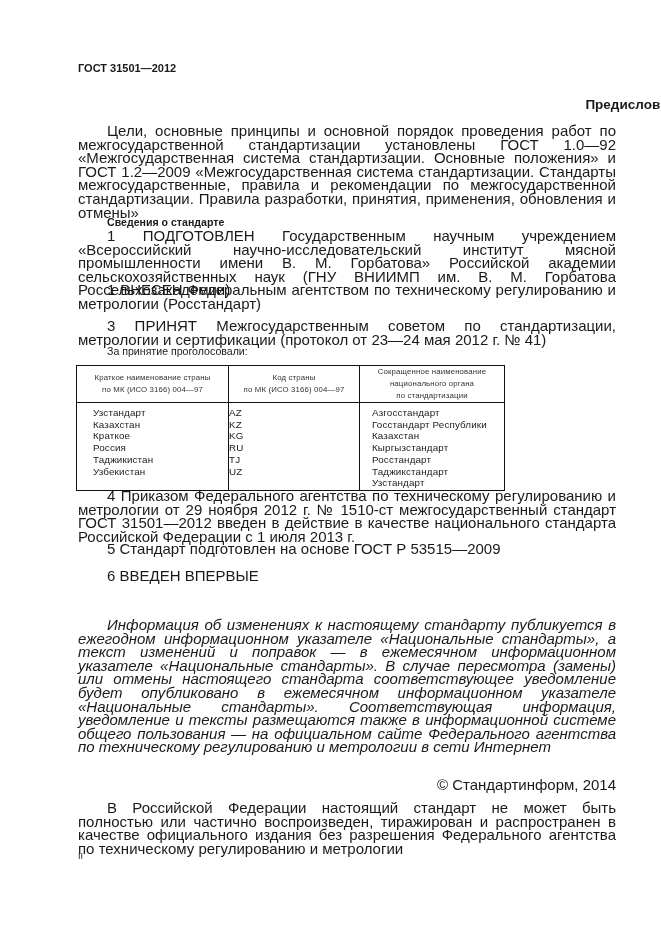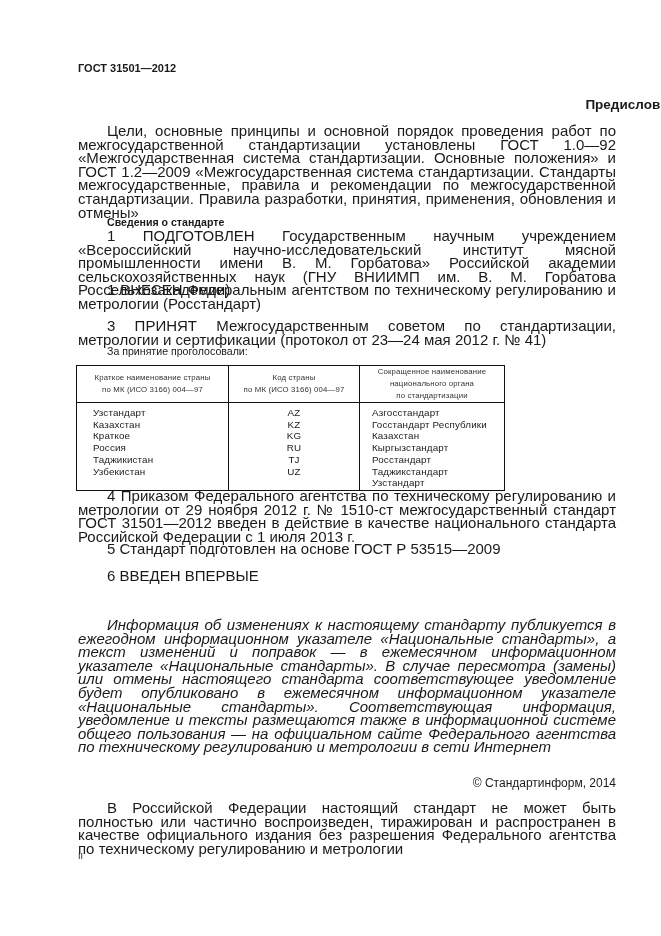--- a/index.html
+++ b/index.html
@@ -25,24 +25,24 @@
     font-weight: normal; font-size: 7.8px; line-height: 12px; color: #333;
     border: 1.2px solid #111; height: 31px; padding: 0 2px; text-align: center; vertical-align: middle;
   }
   table.t td {
     border-left: 1.2px solid #111; border-right: 1.2px solid #111;
     padding: 0; vertical-align: top; line-height: 11.7px;
   }
   table.t tr.body-row td { padding-top: 4px; padding-bottom: 1px; }
   table.t tbody { border-bottom: 1.2px solid #111; }
   .c1 { width: 135px; padding-left: 16px !important; }
-  .c2 { width: 126px; text-align: center; }
+  .c2 { width: 126px; text-align: left; }
   .c3 { padding-left: 12px !important; }
   .italic { font-style: italic; }
-  .copyright { right: 45px; top: 776px; font-size: 12px; margin-left: 24px; }
+  .copyright { right: 45px; top: 776px; font-size: 15px; margin-left: 24px; }
   .pagenum { left: 78px; top: 851px; font-size: 9px; }
 </style>
 </head>
 <body>
 
 <div class="abs header-code">ГОСТ 31501—2012</div>
 
 <div class="abs title">Предисловие</div>
 
 <p class="abs para" style="top:124px;"><span class="ind"></span><span>Цели, основные принципы и основной порядок проведения работ по межгосударственной стандартизации установлены ГОСТ 1.0—92 «Межгосударственная система стандартизации. Основные положения» и ГОСТ 1.2—2009 «Межгосударственная система стандартизации. Стандарты межгосударственные, правила и рекомендации по межгосударственной стандартизации. Правила разработки, принятия, применения, обновления и отмены»</span></p>

